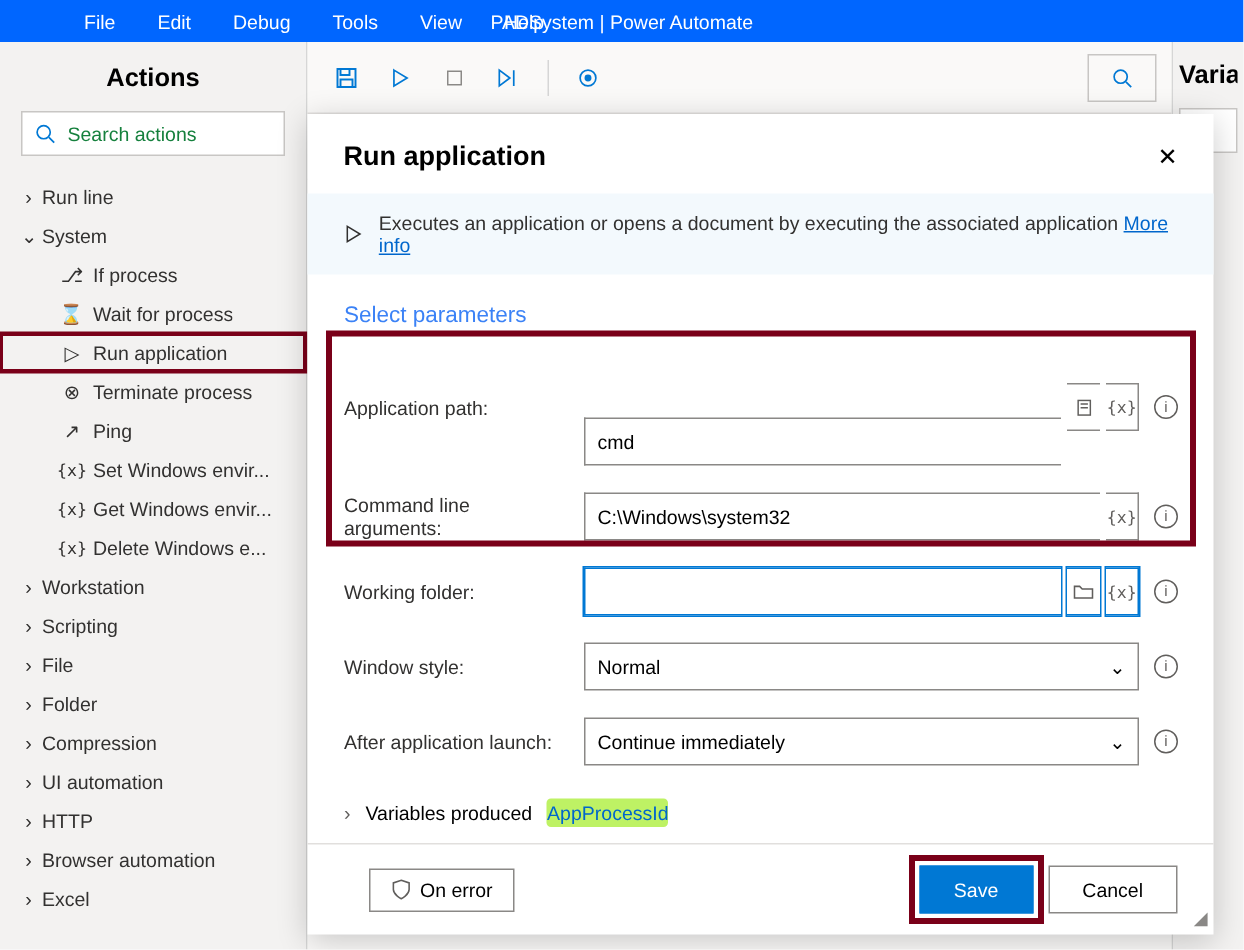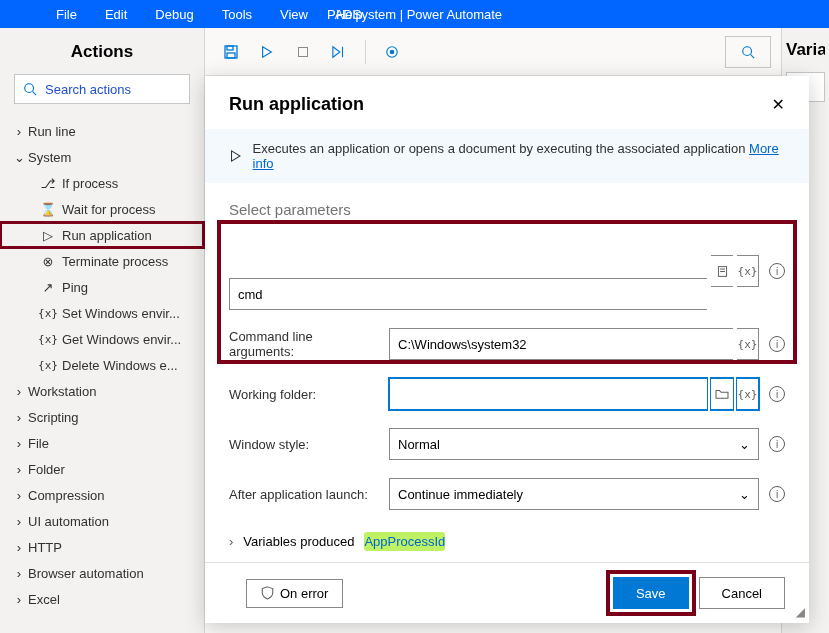--- a/index.html
+++ b/index.html
@@ -10,21 +10,21 @@
 .menubar .menu-items { display: flex; gap: 0; padding-left: 42px; }
 .menubar .menu-item { padding: 0 14px; cursor: pointer; }
 .menubar .title { position: absolute; left: 50%; transform: translateX(-50%); font-size: 13px; }
 
 
 .main { display: flex; height: calc(100% - 28px); }
 
 
 .actions-panel { width: 205px; background: #f3f2f1; border-right: 1px solid #d6d6d6; padding: 10px 0 0 0; text-align: center; }
 .actions-title { font-size: 17px; font-weight: 600; padding: 4px 18px 12px; }
-.search-box { margin: 0 14px 14px; border: 1px solid #c8c6c4; background: #fff; height: 30px; display: flex; align-items: center; padding: 0 8px; gap: 8px; color: #1d4ed8; font-size: 13px; }
+.search-box { margin: 0 14px 14px; border: 1px solid #c8c6c4; background: #fff; height: 30px; display: flex; align-items: center; padding: 0 8px; gap: 8px; color: #15803d; font-size: 13px; }
 .search-box svg { flex-shrink: 0; }
 .tree { font-size: 13px; color: #323130; }
 .tree-item { display: flex; align-items: center; height: 26px; cursor: pointer; padding-left: 14px; gap: 4px; }
 .tree-item.level2 { padding-left: 40px; gap: 6px;}
 .tree-item .chev { width: 10px; display: inline-block; }
 .tree-item.highlighted { outline: 3px solid #7a0019; outline-offset: -2px; }
 .tree-icon { width: 16px; display: inline-flex; justify-content: center; }
 .tree-label { white-space: nowrap; overflow: hidden; text-overflow: ellipsis; }
 
 
@@ -43,21 +43,21 @@
 .var-search { border: 1px solid #c8c6c4; height: 30px; background: #fff; display:flex; align-items:center; padding-left:6px;}
 
 
 .dialog-overlay { position: absolute; left: 205px; top: 76px; right: 20px; bottom: 10px; background: #fff; box-shadow: 0 4px 20px rgba(0,0,0,0.2); display:flex; flex-direction:column; }
 .dialog-header { padding: 18px 24px 14px; display:flex; align-items:center; }
 .dialog-header h2 { font-size: 18px; font-weight: 600; flex:1; }
 .dialog-header .close { cursor:pointer; font-size: 16px; }
 .info-strip { background: #f3f9fd; padding: 12px 24px; font-size: 13px; color: #323130; display:flex; align-items:center; gap:10px; }
 .info-strip a { color: #0066cc; text-decoration: underline; }
 .dialog-body { padding: 18px 24px 4px; flex:1; overflow:auto; }
-.section-title { font-size: 15px; font-weight: 400; margin-bottom: 14px; color:#737373; }
+.section-title { font-size: 15px; font-weight: 400; margin-bottom: 14px; color:#3b82f6; }
 .form-row { display:flex; align-items:center; margin-bottom: 18px; gap: 10px; }
 .form-label { width: 150px; font-size: 13px; color:#323130; }
 .form-field { flex:1; display:flex; align-items:center; gap:4px; }
 .text-input { flex:1; height: 32px; border:1px solid #8a8886; padding: 0 8px; font-size: 13px; display:flex; align-items:center; background:#fff; }
 .text-input.focused { border:1px solid #0078d4; outline: 1px solid #0078d4; }
 .text-input input { border:none; outline:none; width:100%; font-size:13px; }
 .input-addon { width: 22px; height:32px; display:flex; align-items:center; justify-content:center; font-size:12px; color:#605e5c; border:1px solid #8a8886; border-left:none; background:#fff;}
 .select { flex:1; height:32px; border:1px solid #8a8886; padding: 0 8px; font-size:13px; display:flex; align-items:center; justify-content:space-between; background:#fff;}
 .info-icon { width:16px; height:16px; border:1px solid #605e5c; border-radius:50%; display:flex; align-items:center; justify-content:center; font-size:10px; color:#605e5c; }
 .vars-row { display:flex; align-items:center; gap:10px; font-size:13px; padding: 4px 0 8px; }
@@ -253,20 +253,21 @@
     <svg width="14" height="14" viewBox="0 0 16 16" fill="none" stroke="#323130" stroke-width="1.2">
         <polygon points="3,2 13,8 3,14"></polygon>
       </svg>
     <span><span>Executes an application or opens a document by executing the associated application</span> <a href="#">More info</a></span>
   </div>
   <div class="dialog-body">
     <div class="section-title">Select parameters</div>
 
     <div class="highlight-box" style="padding:8px 8px 0; margin:-8px -8px 10px;">
       <div class="form-row">
+        <div class="form-label">Application path:</div>
         <div class="form-field">
           <div class="text-input" style="border-right:none;margin-top:46px;">
               <input value="cmd" style="">
             </div>
           <div class="input-addon" style="border-right:none;">
               <svg width="13" height="13" viewBox="0 0 16 16" fill="none" stroke="#605e5c" stroke-width="1.2">
                 <rect x="3" y="2" width="10" height="12"></rect>
                 <line x1="5" y1="5" x2="11" y2="5"></line>
                 <line x1="5" y1="8" x2="11" y2="8"></line>
               </svg>

